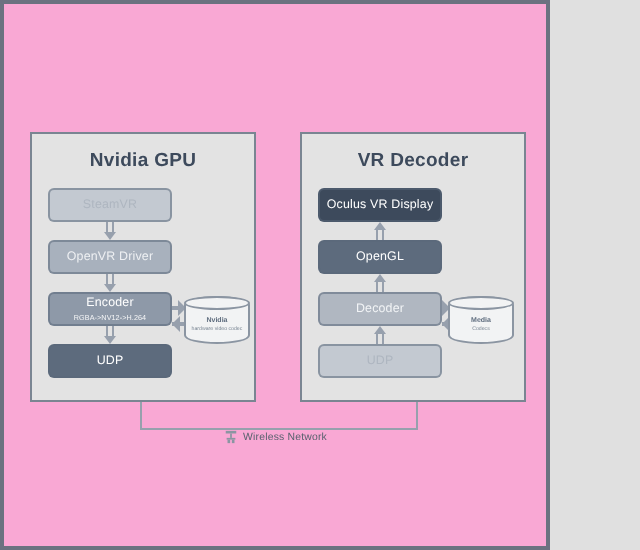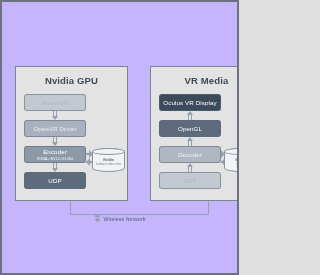--- a/index.html
+++ b/index.html
@@ -4,23 +4,23 @@
 <style>
   html,body{margin:0;padding:0;}
   body{
     width:275px;height:275px;
     background:#e0e0e0;
     font-family:"Liberation Sans", sans-serif;
     -webkit-font-smoothing:antialiased;
   }
   #canvas{
     position:relative;
-    width:239px;height:275px;
-    box-sizing:border-box;
-    background:#c4b5fd;
+    width:275px;height:275px;
+    box-sizing:border-box;
+    background:#f9a8d4;
     border:2px solid #6b7280;
     overflow:hidden;
   }
 
   
   .panel{
     position:absolute;
     box-sizing:border-box;
     background:#e3e3e3;
     border:1px solid #7a8592;
@@ -221,21 +221,21 @@
   <div class="varrow down" id="a-l3">
     <span class="shaft"></span>
     <span class="head"></span>
   </div>
 
   <div class="node tone-dark" id="n-udp-l">
     <span class="lbl">UDP</span>
   </div>
 
   <div class="panel" id="panel-right">
-    <div class="panel-title">VR Media</div>
+    <div class="panel-title">VR Decoder</div>
   </div>
 
   <div class="node tone-darkest" id="n-oculus">
     <span class="lbl">Oculus VR Display</span>
   </div>
 
   <div class="varrow up" id="a-r1">
     <span class="shaft"></span>
     <span class="head"></span>
   </div>

